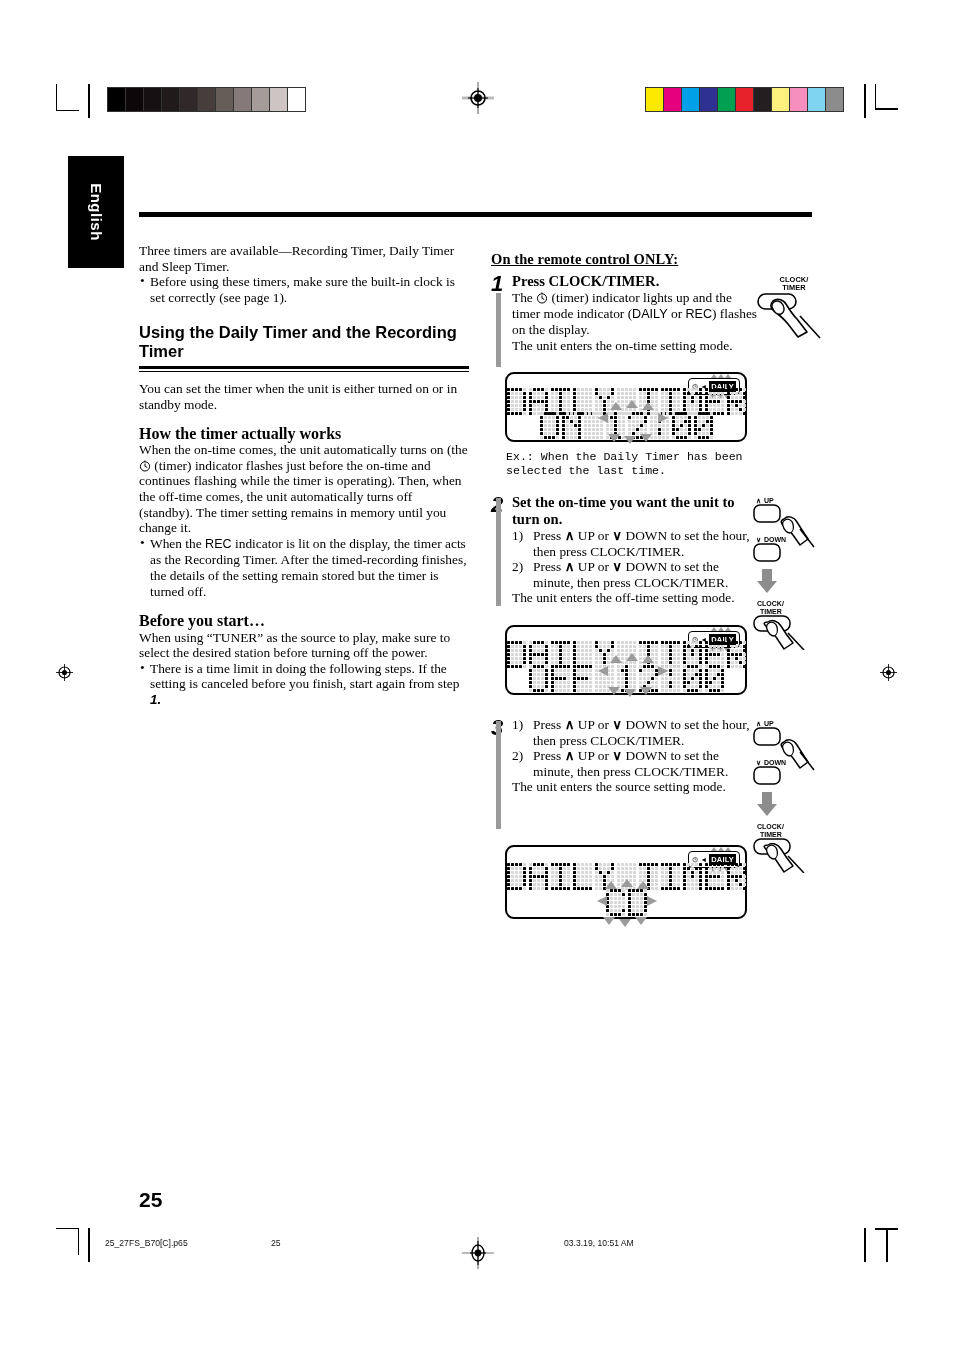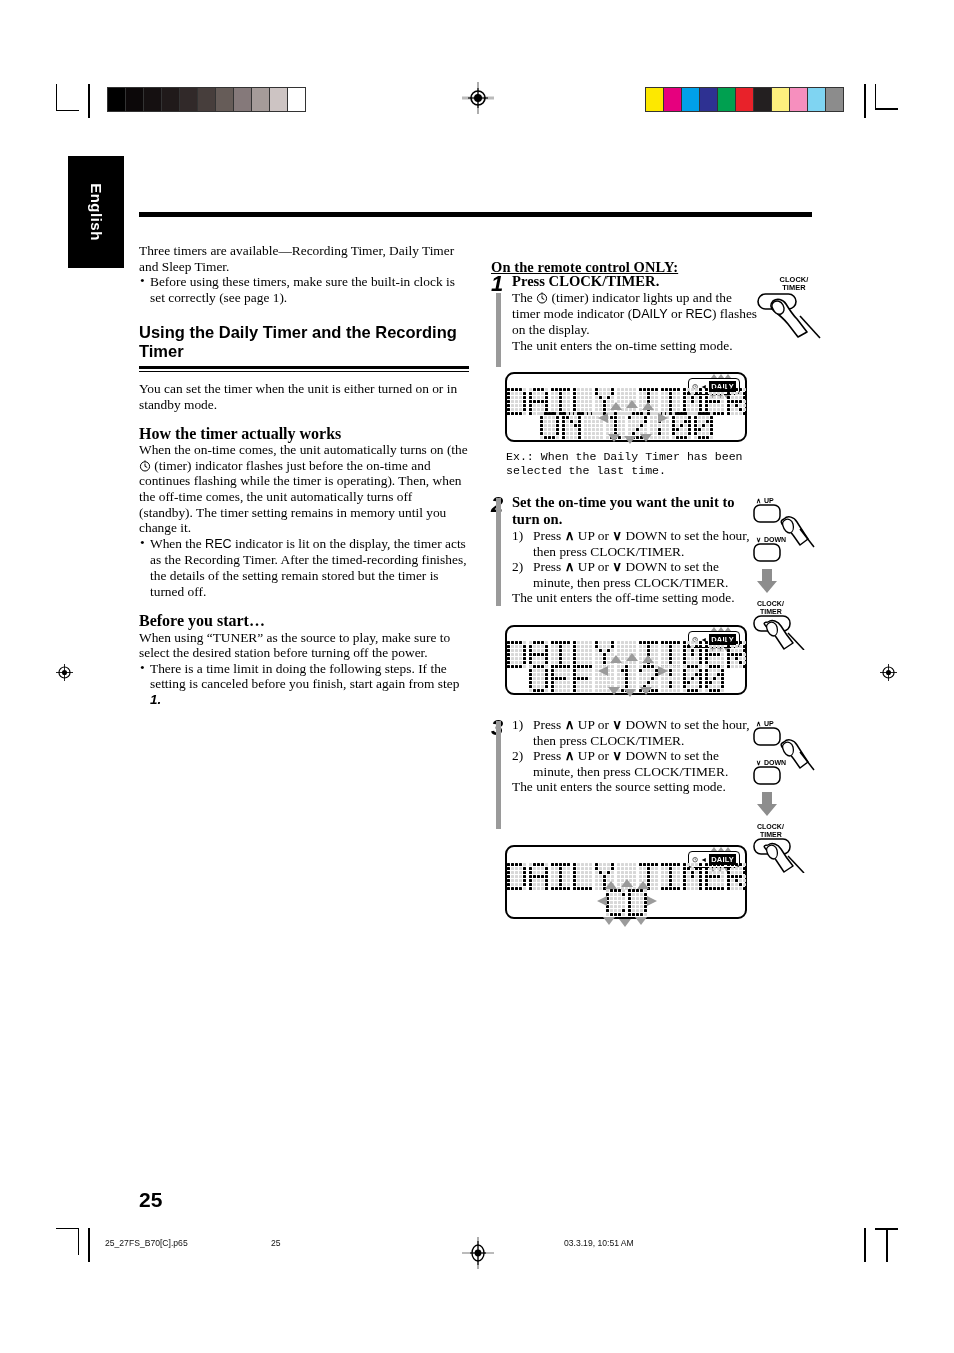--- a/index.html
+++ b/index.html
@@ -200,21 +200,21 @@
     <div class="h3">Before you start…</div>
     <p>When using “TUNER” as the source to play, make sure to select the desired station before turning off the power.</p>
     <ul>
       <li>
         <span>There is a time limit in doing the following steps. If the setting is canceled before you finish, start again from step</span>
         <b style="font-family:'Liberation Sans',sans-serif;font-style:italic;">1.</b>
       </li>
     </ul>
   </div>
 
-  <div class="col colR" style="top:260px;">
+  <div class="col colR" style="top:252px;">
     <div class="rc-head">On the remote control ONLY:</div>
   </div>
 
   <div class="step" style="position:absolute;left:491px;top:273px;width:270px;">
     <div class="stepnum">1</div>
     <div class="steptitle">Press CLOCK/TIMER.</div>
     <div class="stepbar" style="top:20px;height:74px;"></div>
     <div class="stepbody" style="font-size:13.4px;line-height:15.6px;">
       <span>The</span>
       <svg width="12" height="12" viewBox="0 0 12 12" style="vertical-align:-2px;">

